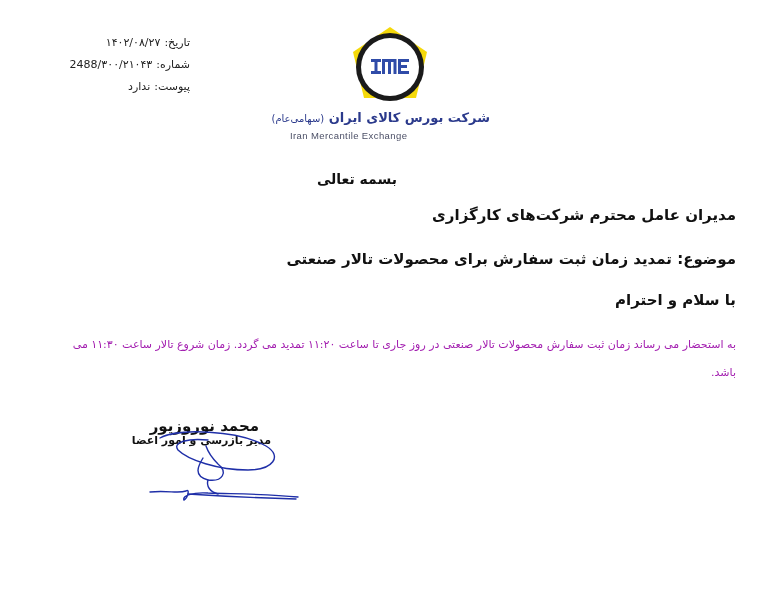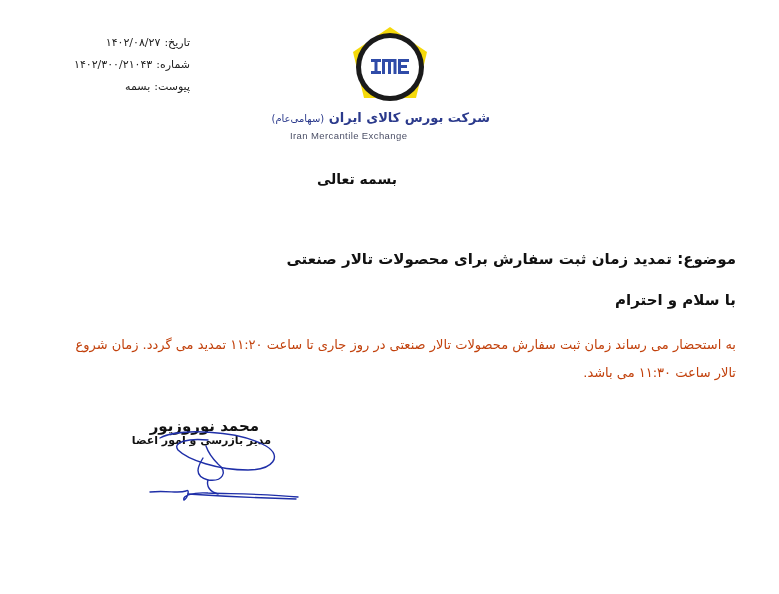--- a/index.html
+++ b/index.html
@@ -105,24 +105,24 @@
     .greeting {
       right: 43px;
       top: 291px;
       font-size: 15px;
       font-weight: bold;
     }
     .paragraph {
       right: 43px;
       top: 331px;
       width: 670px;
-      font-size: 13px;
+      font-size: 11px;
       line-height: 28px;
       white-space: normal;
-      color: #c2410c;
+      color: #a21caf;
     }
 
     
     .sign-name {
       right: 520px;
       top: 417px;
       font-size: 15px;
       font-weight: bold;
     }
     .sign-title {
@@ -144,25 +144,25 @@
 
 <div class="page">
 
   <div class="meta">
     <div class="meta-row">
       <span class="meta-label">تاریخ:</span>
       <span class="meta-value">۱۴۰۲/۰۸/۲۷</span>
     </div>
     <div class="meta-row">
       <span class="meta-label">شماره:</span>
-      <span class="meta-value">۱۴۰۲/۳۰۰/۲۱۰۴۳</span>
+      <span class="meta-value">2488/۳۰۰/۲۱۰۴۳</span>
     </div>
     <div class="meta-row">
       <span class="meta-label">پیوست:</span>
-      <span class="meta-value">بسمه</span>
+      <span class="meta-value">ندارد</span>
     </div>
   </div>
 
   <div class="logo">
     <svg width="90" height="82" viewBox="0 0 90 82">
 
       <polygon points="45,1 82,26 71,72 19,72 8,26" fill="#f5d90a"></polygon>
 
       <circle cx="45" cy="41" r="34" fill="#1a1a1a"></circle>
       <circle cx="45" cy="41" r="30" fill="#f5d90a" opacity="0.0"></circle>
@@ -186,20 +186,21 @@
       </g>
     </svg>
     <div class="logo-fa">
       <span>شرکت بورس کالای ایران</span>
       <span class="sub">(سهامی‌عام)</span>
     </div>
     <div class="logo-en">Iran Mercantile Exchange</div>
   </div>
 
   <div class="rtl bismillah">بسمه تعالی</div>
+  <div class="rtl addressee">مدیران عامل محترم شرکت‌های کارگزاری</div>
   <div class="rtl subject">موضوع: تمدید زمان ثبت سفارش برای محصولات تالار صنعتی</div>
   <div class="rtl greeting">با سلام و احترام</div>
   <div class="rtl paragraph">به استحضار می رساند زمان ثبت سفارش محصولات تالار صنعتی در روز جاری تا ساعت ۱۱:۲۰ تمدید می گردد. زمان شروع تالار ساعت ۱۱:۳۰ می باشد.</div>
 
   <div class="rtl sign-name">محمد نوروزپور</div>
   <div class="rtl sign-title">مدیر بازرسی و امور اعضا</div>
   <svg class="signature" viewBox="0 0 160 90">
     <g fill="none" stroke="#1f2fa8" stroke-width="1.4" stroke-linecap="round">
 
       <path d="M12,18 C30,8 90,10 118,26 C135,36 125,50 100,50 C70,50 40,40 30,30 C24,22 40,18 60,20"></path>

